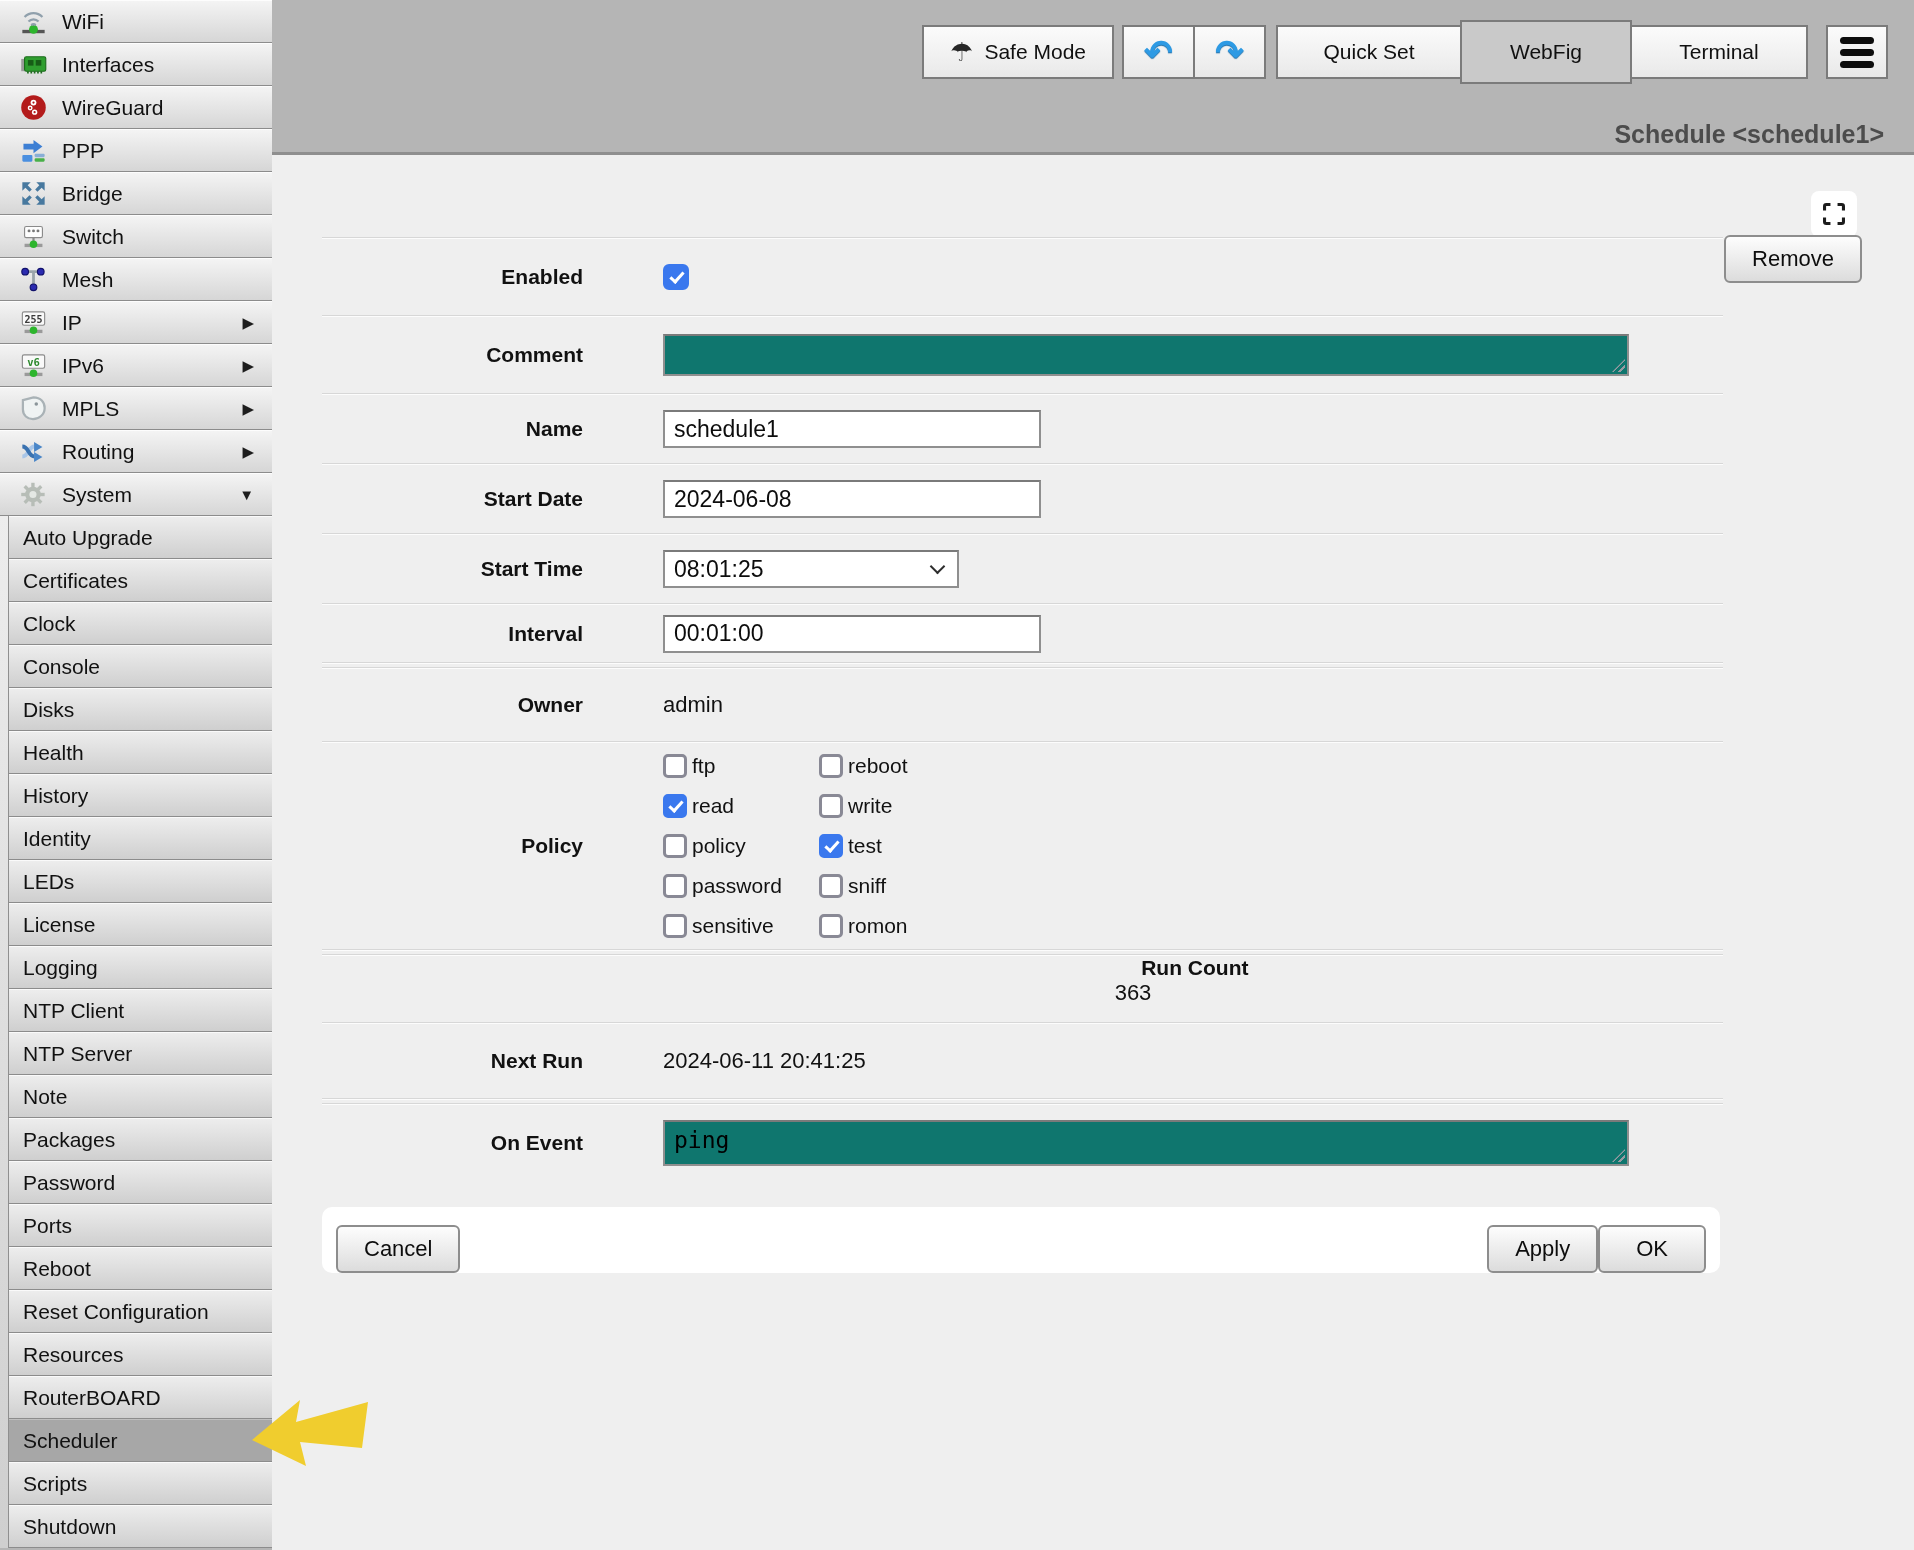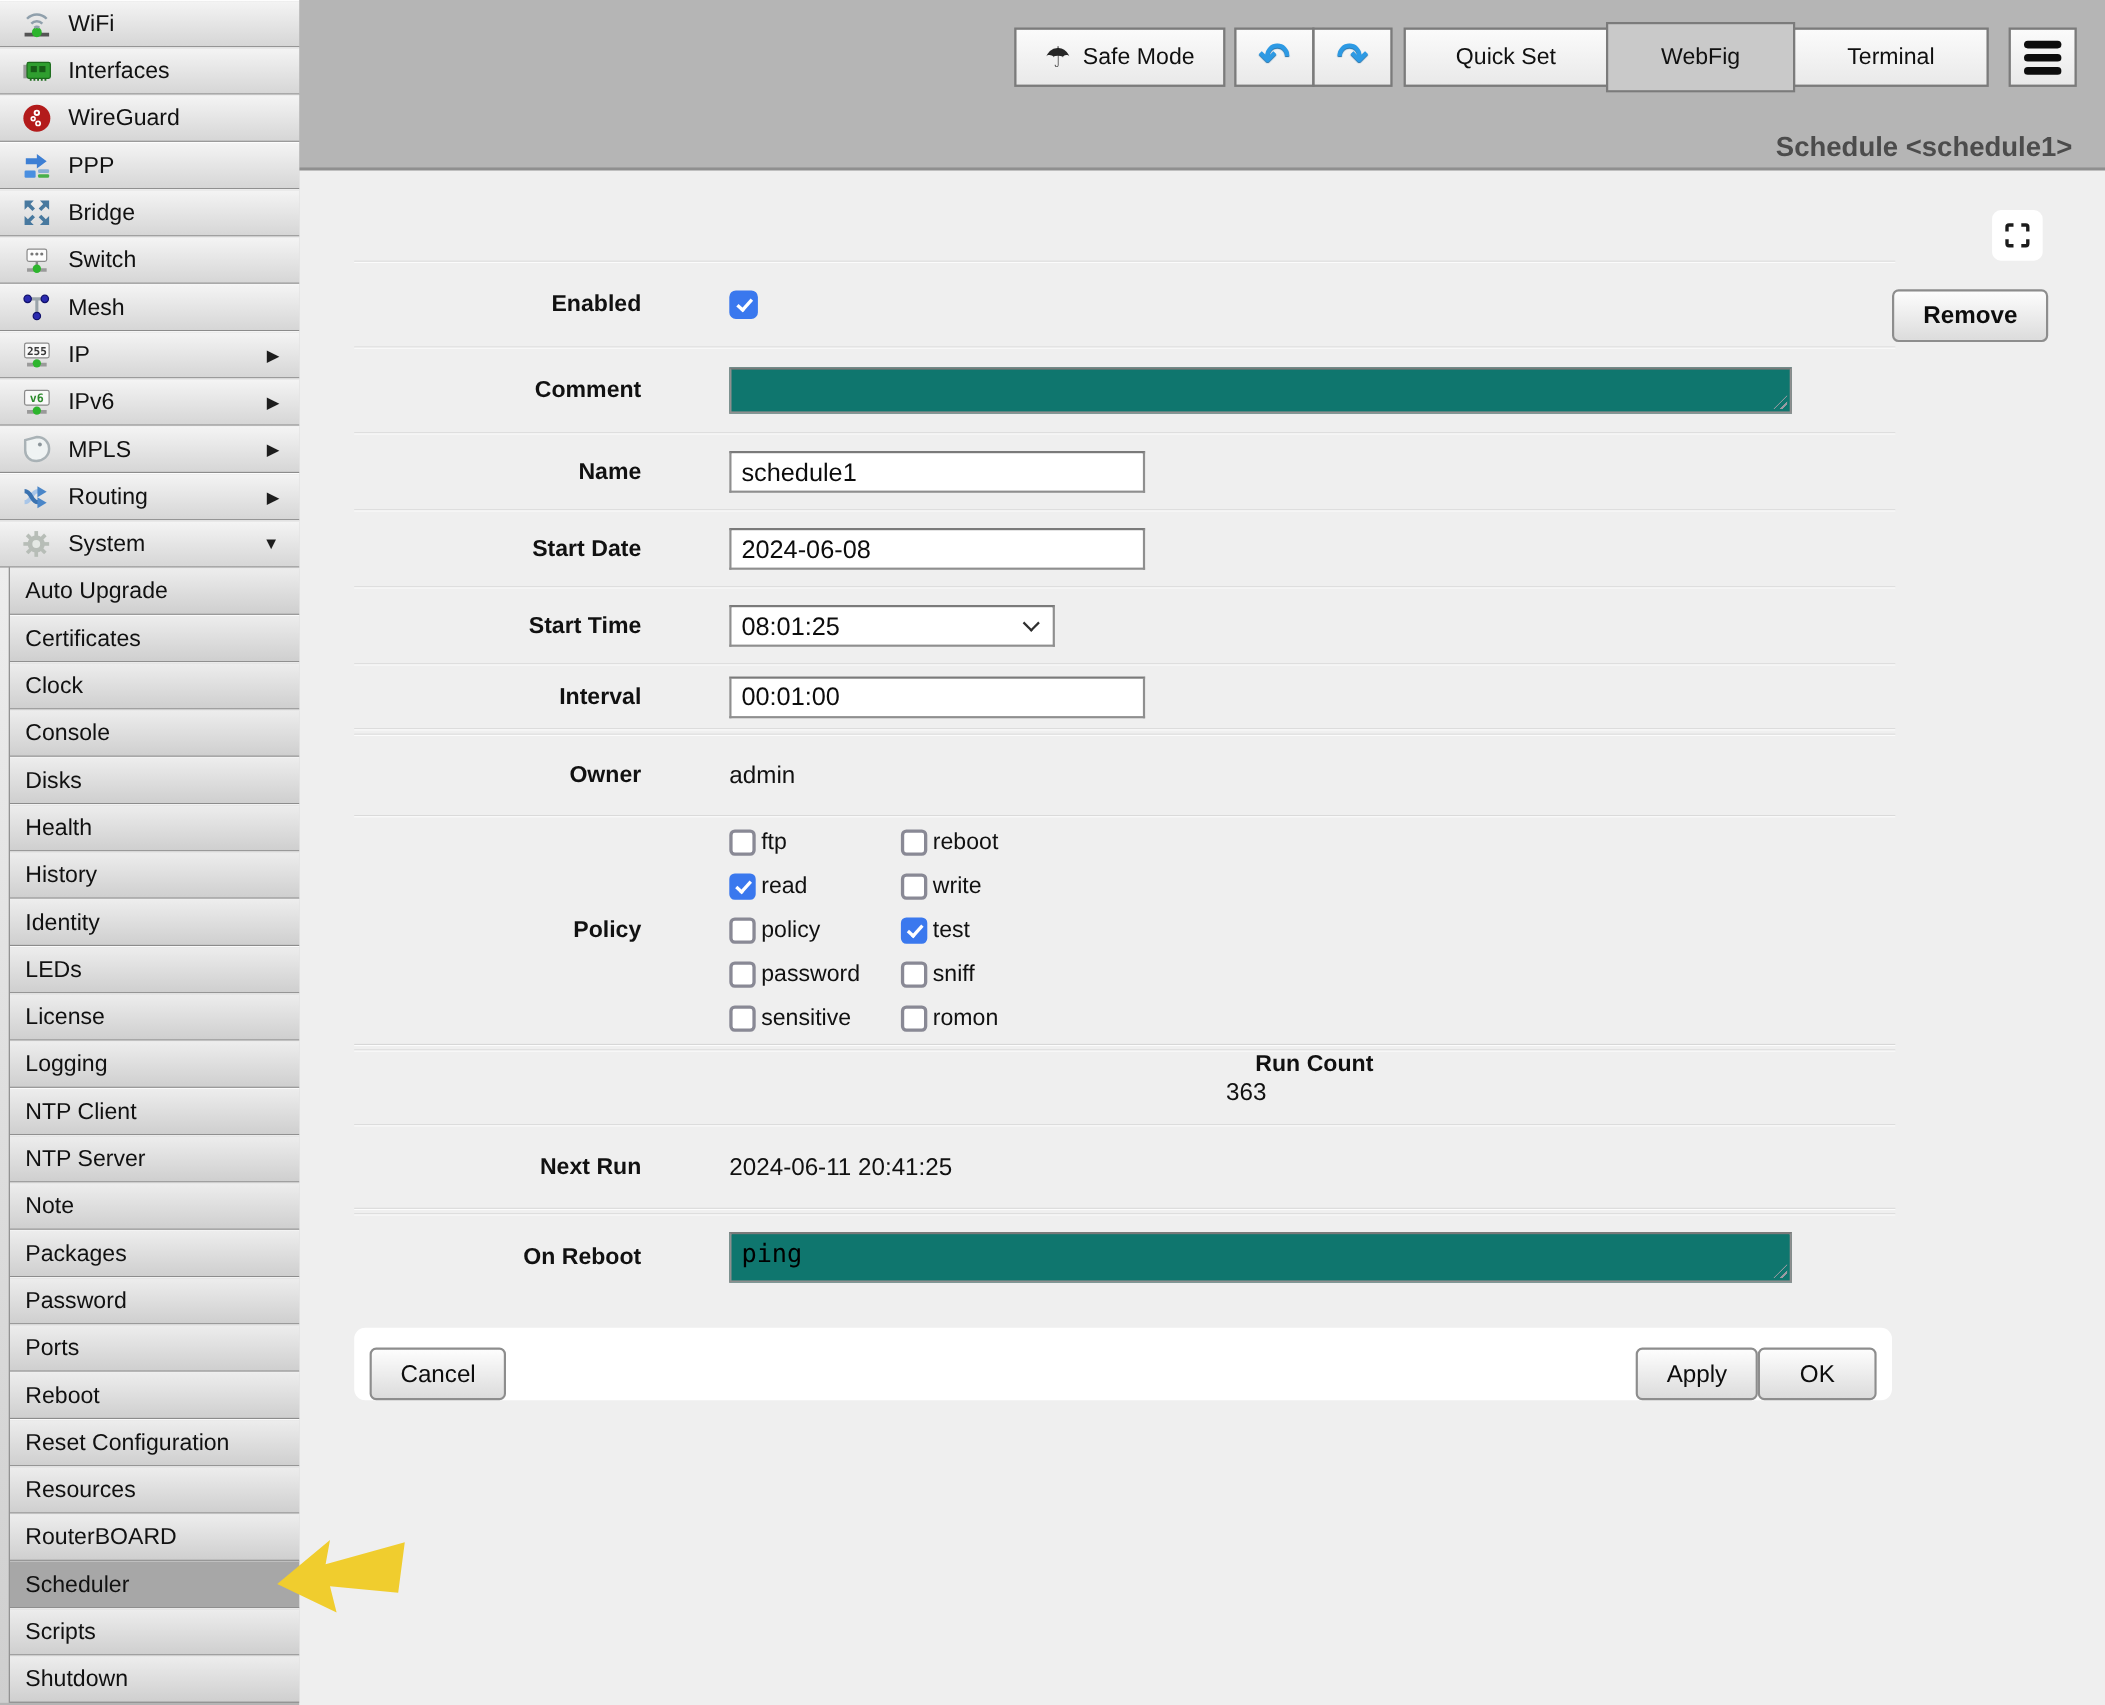--- a/index.html
+++ b/index.html
@@ -119,21 +119,21 @@
     font-size:22px; color:#0d0d0d; padding:9px 26px; cursor:pointer;
     font-family:"Liberation Sans", sans-serif;
   }
   .btn.wide { padding:9px 36px; }
   #btnbar {
     margin:26px 0 0 50px; width:1398px; height:66px; background:#fff; border-radius:10px;
     display:flex; align-items:flex-end; padding:0 14px;
   }
   #btnbar .right { margin-left:auto; display:flex; }
 
-  #remove-btn { position:absolute; top:108px; right:52px;font-weight:bold; }
+  #remove-btn { position:absolute; top:80px; right:52px; }
   #expand-btn {
     position:absolute; top:36px; right:57px; width:46px; height:46px; background:#fff;
     border:none; border-radius:8px; display:flex; align-items:center; justify-content:center; cursor:pointer;
   }
 
   #yellow-arrow { position:absolute; left:250px; top:1396px; z-index:20; }
 </style>
 </head>
 <body>
 
@@ -536,21 +536,21 @@
   <div class="frow r-nextrun">
     <div class="flabel">Next Run</div>
     <div class="fctrl fstatic">2024-06-11 20:41:25</div>
   </div>
   <div class="sep-double">
     <div class="sep"></div>
     <div class="sep"></div>
   </div>
 
   <div class="frow r-onevent">
-    <div class="flabel">On Reboot</div>
+    <div class="flabel">On Event</div>
     <div class="fctrl">
       <span class="ta-wrap">
         <textarea class="ta mono h-46" style="">ping</textarea>
         <span class="grip"></span>
       </span>
     </div>
   </div>
 
   <div id="btnbar">
     <button class="btn">Cancel</button>

